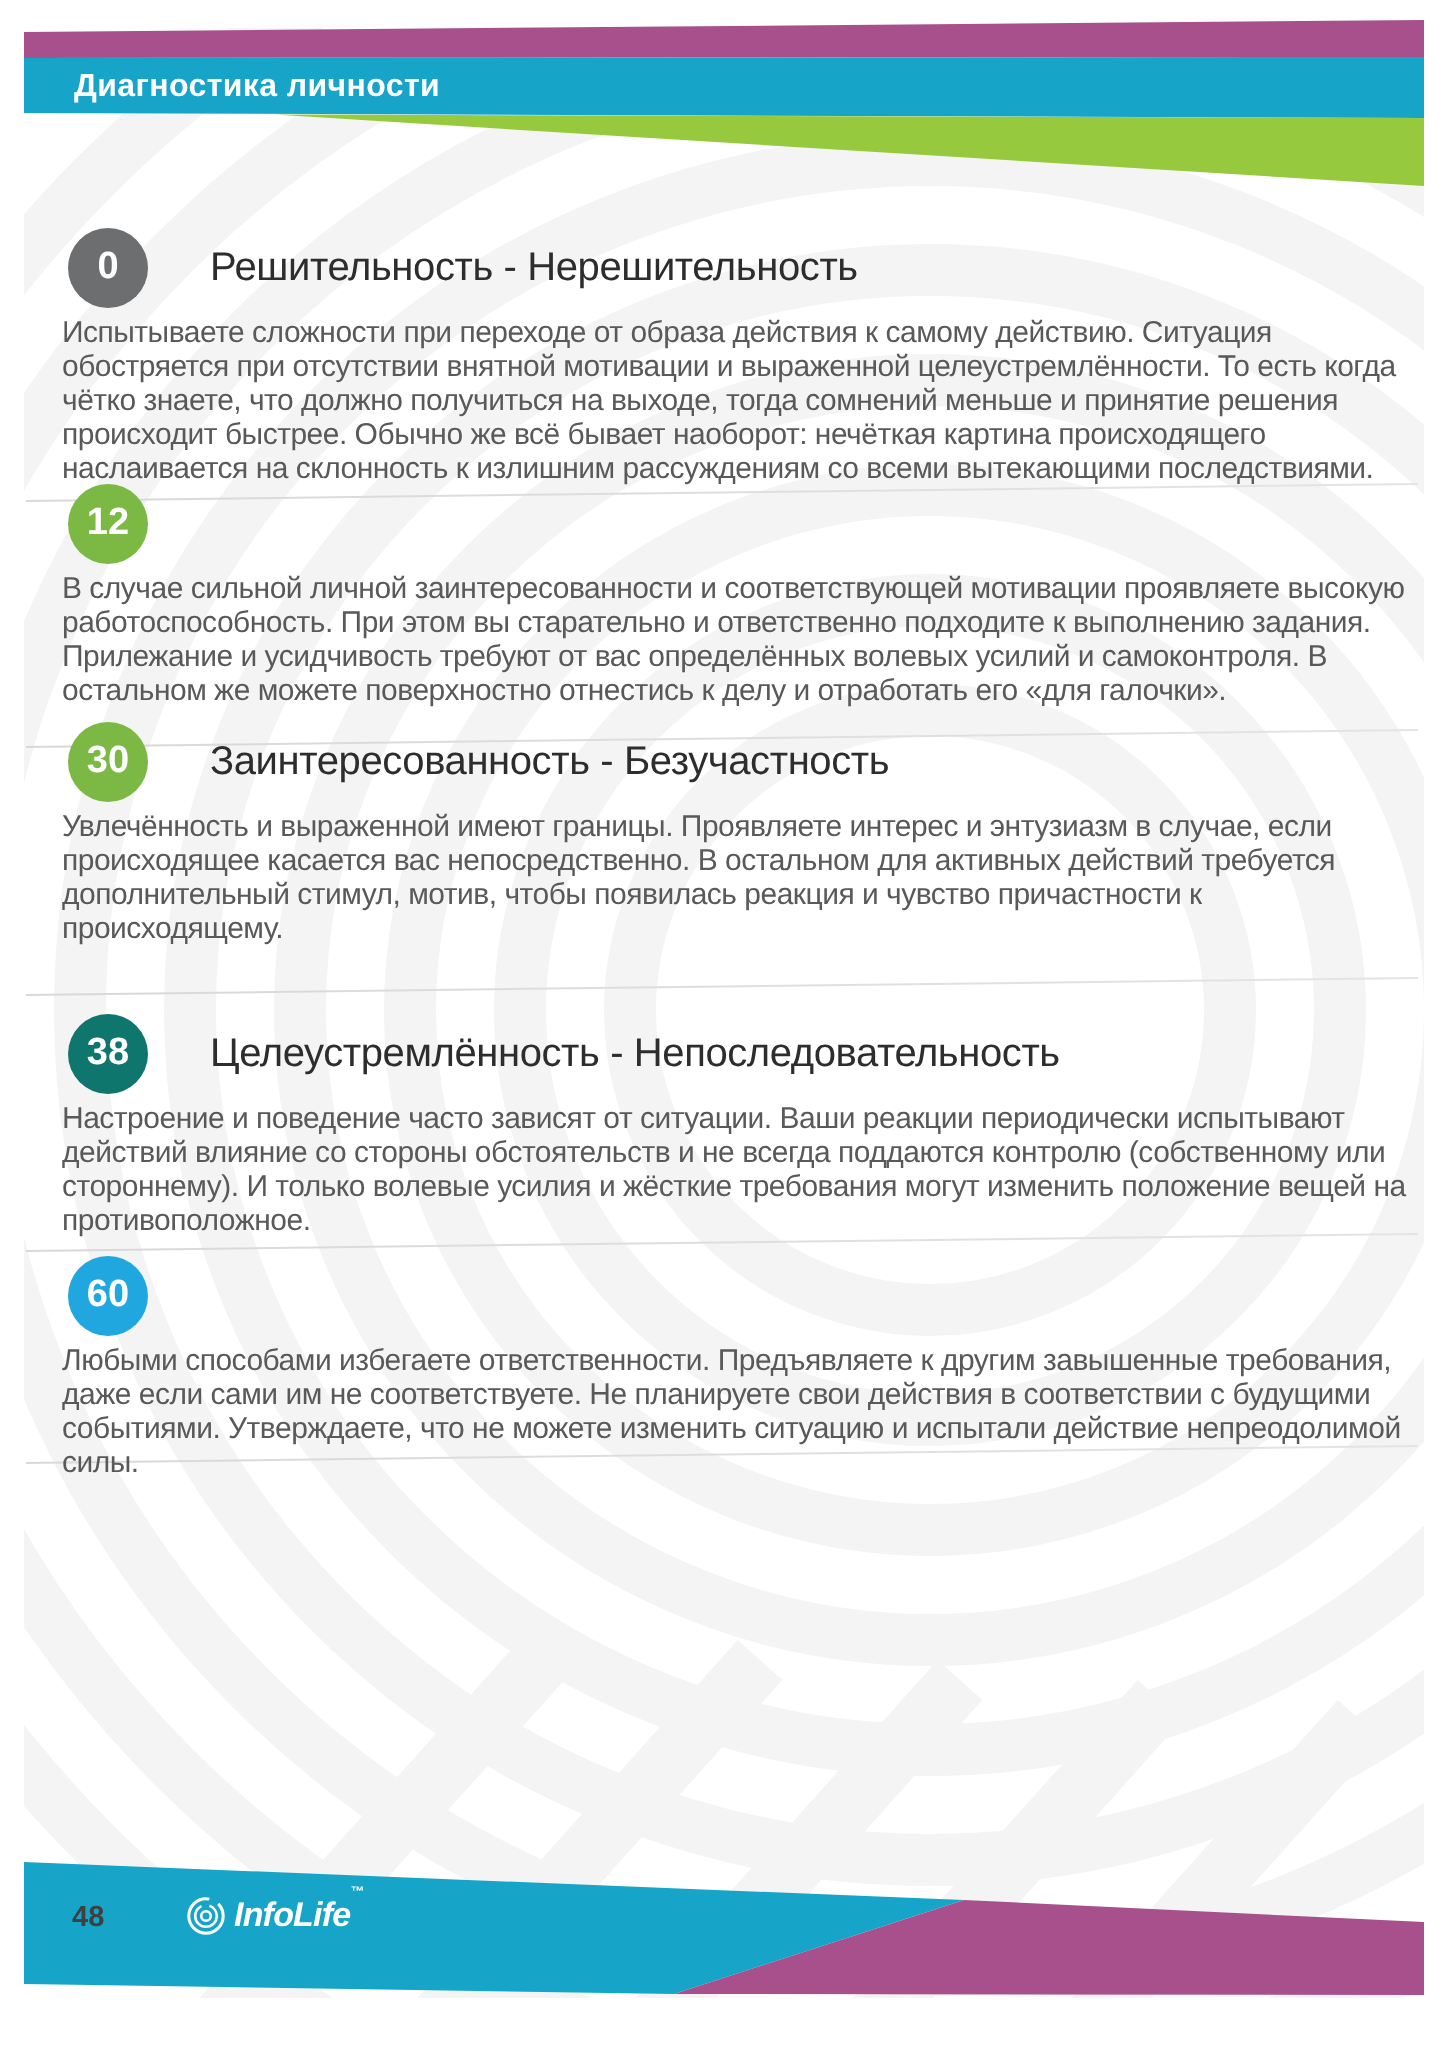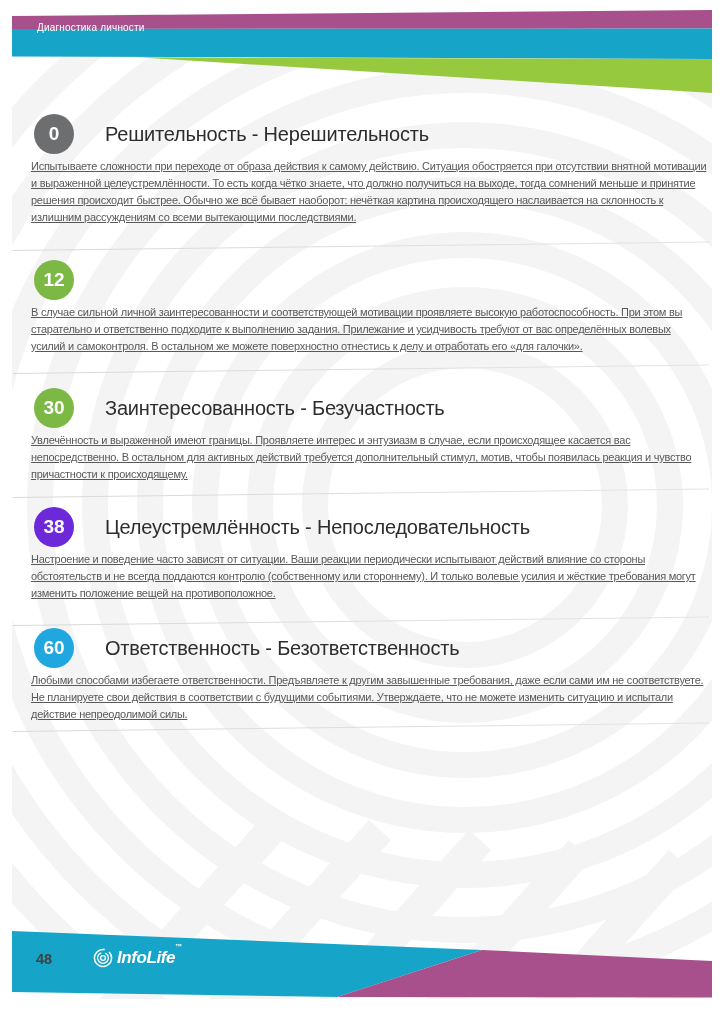--- a/index.html
+++ b/index.html
@@ -2,36 +2,36 @@
 <html><head>
 <meta charset="utf-8">
 <style>
   html,body{margin:0;padding:0;background:#ffffff;}
   .page{
     position:relative;width:724px;height:1024px;background:#ffffff;overflow:hidden;
     font-family:"Liberation Sans","DejaVu Sans",sans-serif;
   }
   svg.layer{position:absolute;left:0;display:block;}
   .header-title{
-    position:absolute;left:37px;top:22px;z-index:3;
-    color:#ffffff;font-size:10px;font-weight:normal;letter-spacing:0.2px;
+    position:absolute;left:37px;top:35px;z-index:3;
+    color:#ffffff;font-size:16px;font-weight:bold;letter-spacing:0.2px;
   }
   .trait{position:absolute;left:31px;width:676px;z-index:2;}
   .trait-head{display:flex;align-items:center;height:40px;}
   .badge{
     width:40px;height:40px;border-radius:50%;flex:0 0 40px;margin-left:3px;
     display:flex;align-items:center;justify-content:center;
     color:#ffffff;font-size:19px;font-weight:bold;
   }
   .trait-title{
     margin:0 0 0 31px;font-size:20px;font-weight:normal;color:#2d2d2d;letter-spacing:-0.2px;
   }
   .trait-body{
-    margin:4px 0 0 0;font-size:11px;line-height:17px;letter-spacing:-0.25px;
-    color:#59595b;width:676px;text-decoration:underline;
+    margin:4px 0 0 0;font-size:15px;line-height:17px;letter-spacing:-0.25px;
+    color:#59595b;width:676px;
   }
   .divider{
     position:absolute;left:13px;width:696px;height:1px;z-index:1;
     background:linear-gradient(to right,#d8d8d8,#e4e4e4);
     transform:rotate(-0.7deg);transform-origin:left center;
   }
   .footer-pagenum{
     position:absolute;left:36px;top:951px;z-index:3;
     color:#404040;font-size:14.5px;font-weight:bold;
   }
@@ -83,58 +83,57 @@
     <div class="trait-head">
       <div class="badge" style="background: rgb(109, 110, 112);">
         <span>0</span>
       </div>
       <h2 class="trait-title">Решительность - Нерешительность</h2>
     </div>
     <p class="trait-body">Испытываете сложности при переходе от образа действия к самому действию. Ситуация обостряется при отсутствии внятной мотивации и выраженной целеустремлённости. То есть когда чётко знаете, что должно получиться на выходе, тогда сомнений меньше и принятие решения происходит быстрее. Обычно же всё бывает наоборот: нечёткая картина происходящего наслаивается на склонность к излишним рассуждениям со всеми вытекающими последствиями.</p>
   </section>
   <div class="divider" style="top:250px"></div>
 
-  <section class="trait" style="top:260px">
+  <section class="trait" style="top:242px">
     <div class="trait-head">
       <div class="badge" style="background: rgb(124, 185, 68);">
         <span>12</span>
       </div>
     </div>
     <p class="trait-body">В случае сильной личной заинтересованности и соответствующей мотивации проявляете высокую работоспособность. При этом вы старательно и ответственно подходите к выполнению задания. Прилежание и усидчивость требуют от вас определённых волевых усилий и самоконтроля. В остальном же можете поверхностно отнестись к делу и отработать его «для галочки».</p>
   </section>
   <div class="divider" style="top:373px"></div>
 
-  <section class="trait" style="top:388px">
+  <section class="trait" style="top:361px">
     <div class="trait-head">
       <div class="badge" style="background: rgb(124, 185, 68);">
         <span>30</span>
       </div>
       <h2 class="trait-title">Заинтересованность - Безучастность</h2>
     </div>
     <p class="trait-body">Увлечённость и выраженной имеют границы. Проявляете интерес и энтузиазм в случае, если происходящее касается вас непосредственно. В остальном для активных действий требуется дополнительный стимул, мотив, чтобы появилась реакция и чувство причастности к происходящему.</p>
   </section>
   <div class="divider" style="top:497px"></div>
 
   <section class="trait" style="top:507px">
     <div class="trait-head">
-      <div class="badge" style="background: #6d28d9; text-align: center;">
+      <div class="badge" style="background: #0f766e; text-align: center;">
         <span>38</span>
       </div>
       <h2 class="trait-title">Целеустремлённость - Непоследовательность</h2>
     </div>
     <p class="trait-body">Настроение и поведение часто зависят от ситуации. Ваши реакции периодически испытывают действий влияние со стороны обстоятельств и не всегда поддаются контролю (собственному или стороннему). И только волевые усилия и жёсткие требования могут изменить положение вещей на противоположное.</p>
   </section>
   <div class="divider" style="top:625px"></div>
 
   <section class="trait" style="top:628px">
     <div class="trait-head">
       <div class="badge" style="background: rgb(33, 167, 224);">
         <span>60</span>
       </div>
-      <h2 class="trait-title">Ответственность - Безответственность</h2>
     </div>
     <p class="trait-body">Любыми способами избегаете ответственности. Предъявляете к другим завышенные требования, даже если сами им не соответствуете. Не планируете свои действия в соответствии с будущими событиями. Утверждаете, что не можете изменить ситуацию и испытали действие непреодолимой силы.</p>
   </section>
   <div class="divider" style="top:731px"></div>
 
   <svg class="layer" style="top:920px;z-index:2;" width="724" height="104" viewBox="0 0 724 104">
     <polygon points="12,11 482,30 337,77 12,72" fill="#16a5c8"></polygon>
     <polygon points="482,30 712,41 712,77.5 337,77" fill="#a8508c"></polygon>
   </svg>
 

